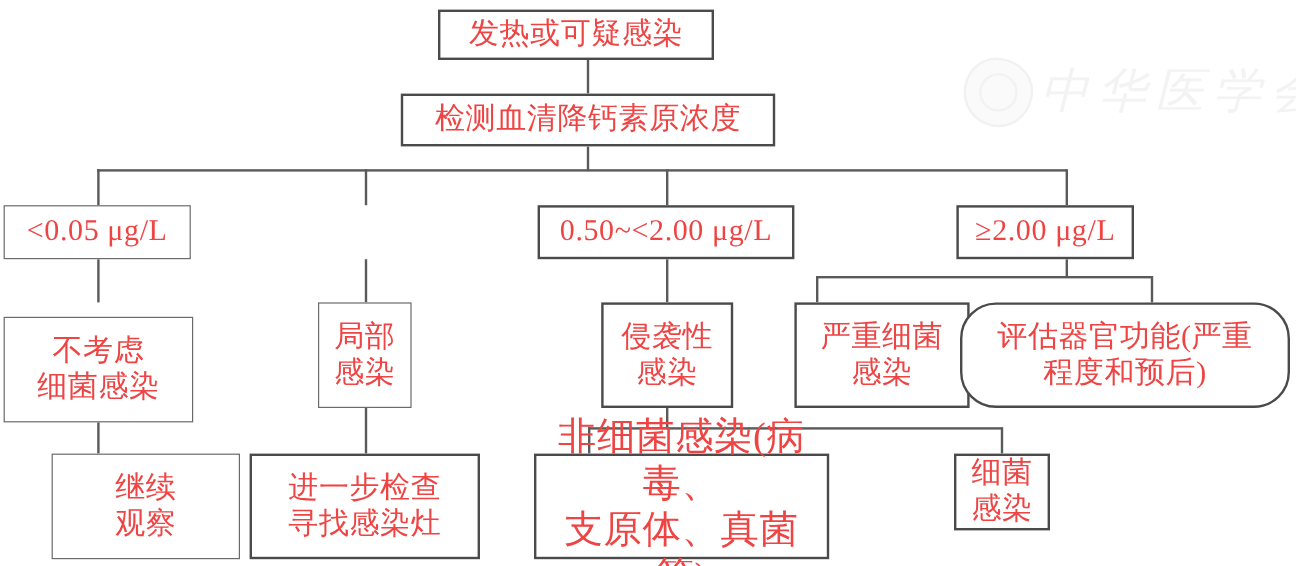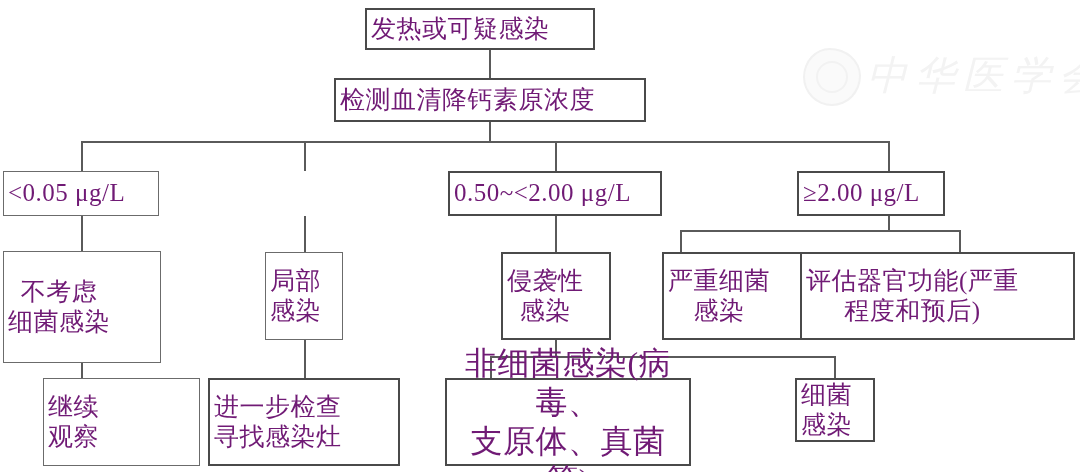--- a/index.html
+++ b/index.html
@@ -15,23 +15,23 @@
     font-family: "Liberation Serif", "DejaVu Serif", serif;
     overflow: hidden;
   }
   .node {
     position: absolute;
     box-sizing: border-box;
     border: 1.5px solid #6b6b6b;
     background: #ffffff;
     display: flex;
     align-items: center;
-    justify-content: flex-start;
+    justify-content: center;
     text-align: center;
-    color: #701a75;
+    color: #ef4444;
     line-height: 1.22;
     letter-spacing: 0.5px;
     z-index: 3;
   }
   .node .txt {
     display: block;
     white-space: pre-line;
     padding: 0 4px;
   }
   
@@ -149,41 +149,41 @@
 
 
   <div class="node heavy" style="left:448px; top:171px; width:214px; height:45px;">
     <span class="txt num">0.50~&lt;2.00 μg/L</span>
   </div>
 
   <div class="node heavy" style="left:797px; top:171px; width:148px; height:45px;">
     <span class="txt num">≥2.00 μg/L</span>
   </div>
 
-  <div class="node" style="left:3px; top:251px; width:158px; height:112px;">
+  <div class="node" style="left:3px; top:264px; width:158px; height:88px;">
     <span class="txt cjk">不考虑
 细菌感染</span>
   </div>
 
   <div class="node" style="left:265px; top:252px; width:78px; height:88px;">
     <span class="txt cjk">局部
 感染</span>
   </div>
 
   <div class="node heavy" style="left:501px; top:252px; width:110px; height:88px;">
     <span class="txt cjk">侵袭性
 感染</span>
   </div>
 
   <div class="node heavy" style="left:662px; top:252px; width:146px; height:88px;">
     <span class="txt cjk">严重细菌
 感染</span>
   </div>
 
-  <div class="node heavy" style="left:800px; top:252px; width:275px; height:88px;">
+  <div class="node heavy" style="left:800px; top:252px; width:275px; height:88px;border-radius:30px;">
     <span class="txt cjk">评估器官功能(严重
 程度和预后)</span>
   </div>
 
   <div class="node" style="left:3px; top:378px; width:157px; height:88px;margin-left:40px;">
     <span class="txt cjk">继续
 观察</span>
   </div>
 
   <div class="node heavy" style="left:208px; top:378px; width:192px; height:88px;">

